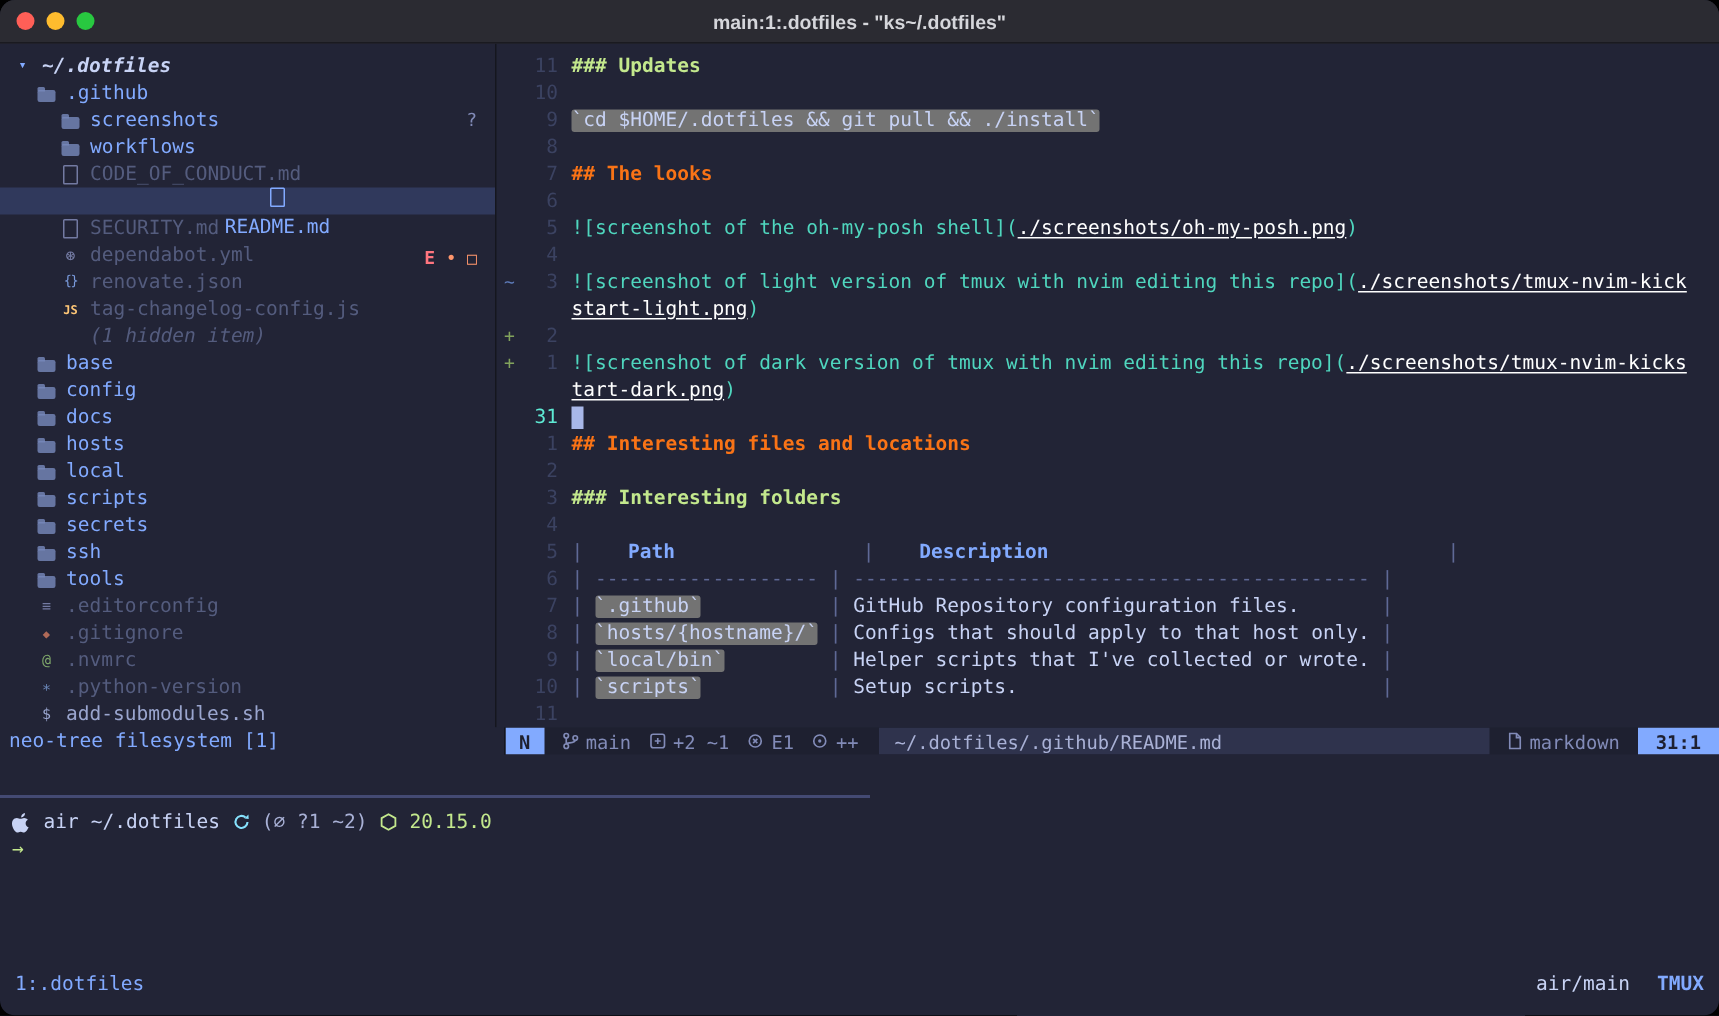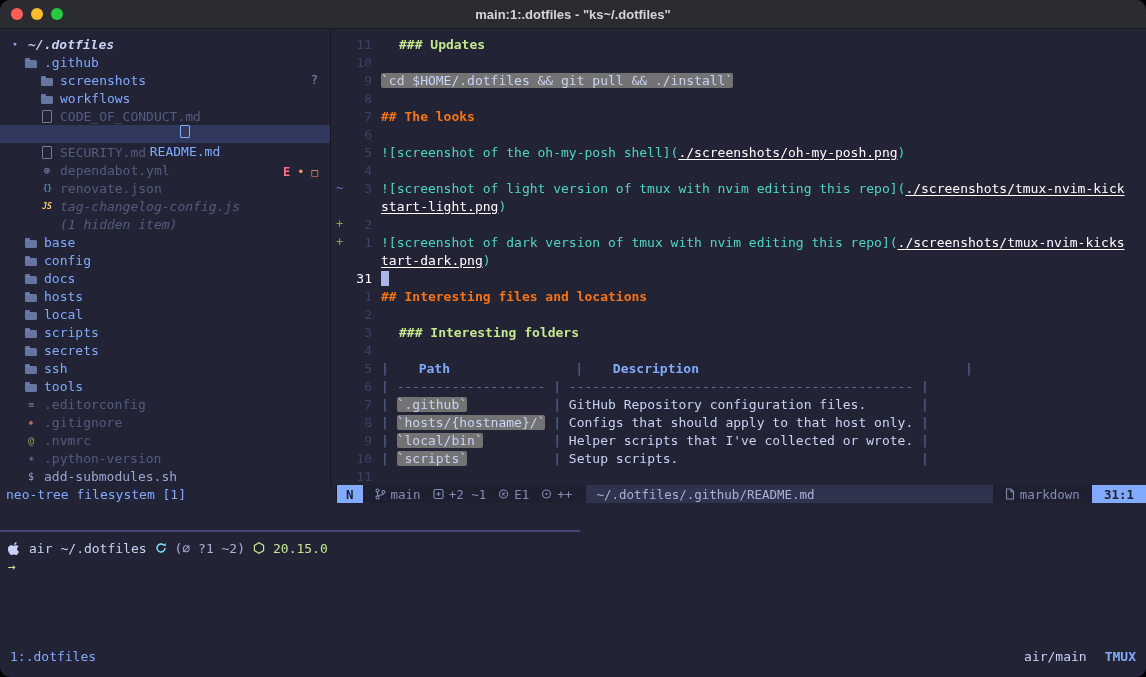--- a/index.html
+++ b/index.html
@@ -56,24 +56,24 @@
   .mk-square{color:#ff966c;font-size:11px;}
   .mk-untracked{color:#828bb8;}
 
   
   .editor{flex:1;padding-top:6px;border-left:1px solid #15161e;overflow:hidden;background:#222436;}
   .ed-row{display:flex;height:18px;align-items:center;white-space:pre;}
   .ed-sign{width:12px;min-width:12px;padding-left:5px;font-size:12px;color:transparent;}
   .sg-add{color:#82a35c;}
   .sg-change{color:#5d7ab8;}
   .ed-num{width:24px;min-width:24px;text-align:right;color:#3b4261;margin-right:9px;}
-  .ed-num.cur{color:#ffffff;}
+  .ed-num.cur{color:#5eead4;}
   .ed-text{white-space:pre;}
   .seg-h2{color:#f97316;font-weight:bold;}
-  .seg-h3{color:#c3e88d;font-weight:bold;margin-left:18px;}
+  .seg-h3{color:#c3e88d;font-weight:bold;}
   .seg-code{background:#737373;color:#c8d3f5;border-radius:2px;}
   .seg-img{color:#4fd6be;}
   .seg-url{color:#ffffff;text-decoration:underline;text-underline-offset:2px;}
   .seg-plain{color:#c8d3f5;}
   .seg-pipe{color:#5f6996;}
   .seg-th{color:#82aaff;font-weight:bold;padding-left:22px;}
   .seg-cursor{background:#a8b7e8;}
 
   
   .statusrow{display:flex;height:18px;min-height:18px;}
@@ -124,21 +124,21 @@
     <div class="filetree">
         <div class="tree-row style-root" style="padding-left: 8px;"><span class="ticon i-chevron">▾</span><span class="tree-label">~/.dotfiles</span></div>
         <div class="tree-row style-folder" style="padding-left: 24px;"><span class="ticon i-folder-open"></span><span class="tree-label">.github</span></div>
         <div class="tree-row style-folder" style="padding-left: 40px;"><span class="ticon i-folder"></span><span class="tree-label">screenshots</span><span class="tree-markers"><span class="mk mk-untracked">?</span></span></div>
         <div class="tree-row style-folder" style="padding-left: 40px;"><span class="ticon i-folder"></span><span class="tree-label">workflows</span></div>
         <div class="tree-row style-dim" style="padding-left: 40px;"><span class="ticon i-file"></span><span class="tree-label">CODE_OF_CONDUCT.md</span></div>
         <div class="tree-row style-selected selected" style="padding-left: 40px; flex-direction: column;"><span class="ticon i-file"></span><span class="tree-label">README.md</span><span class="tree-markers"><span class="mk mk-error">E</span><span class="mk mk-dot">•</span><span class="mk mk-square">□</span></span></div>
         <div class="tree-row style-dim" style="padding-left: 40px;"><span class="ticon i-file"></span><span class="tree-label">SECURITY.md</span></div>
         <div class="tree-row style-dim" style="padding-left: 40px;"><span class="ticon i-gear">⊛</span><span class="tree-label">dependabot.yml</span></div>
         <div class="tree-row style-dim" style="padding-left: 40px;"><span class="ticon i-braces">{}</span><span class="tree-label">renovate.json</span></div>
-        <div class="tree-row style-dim" style="padding-left: 40px; font-style: italic;"><span class="ticon i-js">JS</span><span class="tree-label">tag-changelog-config.js</span></div>
+        <div class="tree-row style-dim" style="padding-left: 40px;"><span class="ticon i-js">JS</span><span class="tree-label">tag-changelog-config.js</span></div>
         <div class="tree-row style-hidden" style="padding-left: 40px;"><span class="ticon i-none"></span><span class="tree-label">(1 hidden item)</span></div>
         <div class="tree-row style-folder" style="padding-left: 24px;"><span class="ticon i-folder"></span><span class="tree-label">base</span></div>
         <div class="tree-row style-folder" style="padding-left: 24px;"><span class="ticon i-folder"></span><span class="tree-label">config</span></div>
         <div class="tree-row style-folder" style="padding-left: 24px;"><span class="ticon i-folder"></span><span class="tree-label">docs</span></div>
         <div class="tree-row style-folder" style="padding-left: 24px;"><span class="ticon i-folder"></span><span class="tree-label">hosts</span></div>
         <div class="tree-row style-folder" style="padding-left: 24px;"><span class="ticon i-folder"></span><span class="tree-label">local</span></div>
         <div class="tree-row style-folder" style="padding-left: 24px;"><span class="ticon i-folder"></span><span class="tree-label">scripts</span></div>
         <div class="tree-row style-folder" style="padding-left: 24px;"><span class="ticon i-folder"></span><span class="tree-label">secrets</span></div>
         <div class="tree-row style-folder" style="padding-left: 24px;"><span class="ticon i-folder"></span><span class="tree-label">ssh</span></div>
         <div class="tree-row style-folder" style="padding-left: 24px;"><span class="ticon i-folder"></span><span class="tree-label">tools</span></div>

